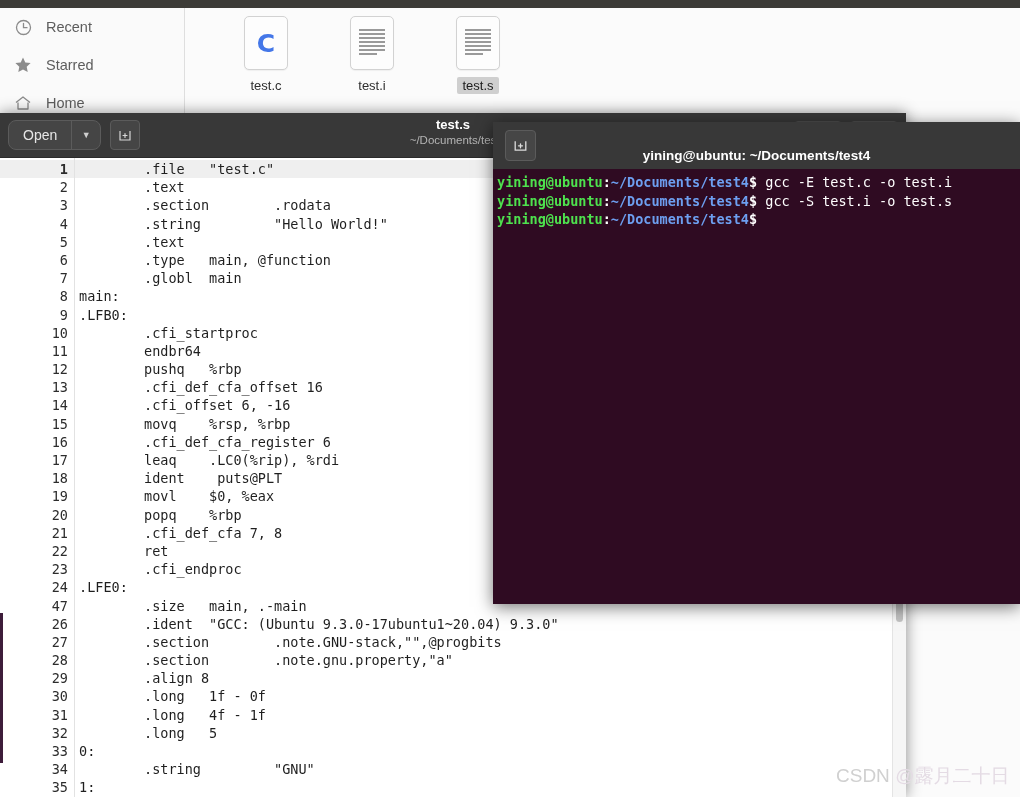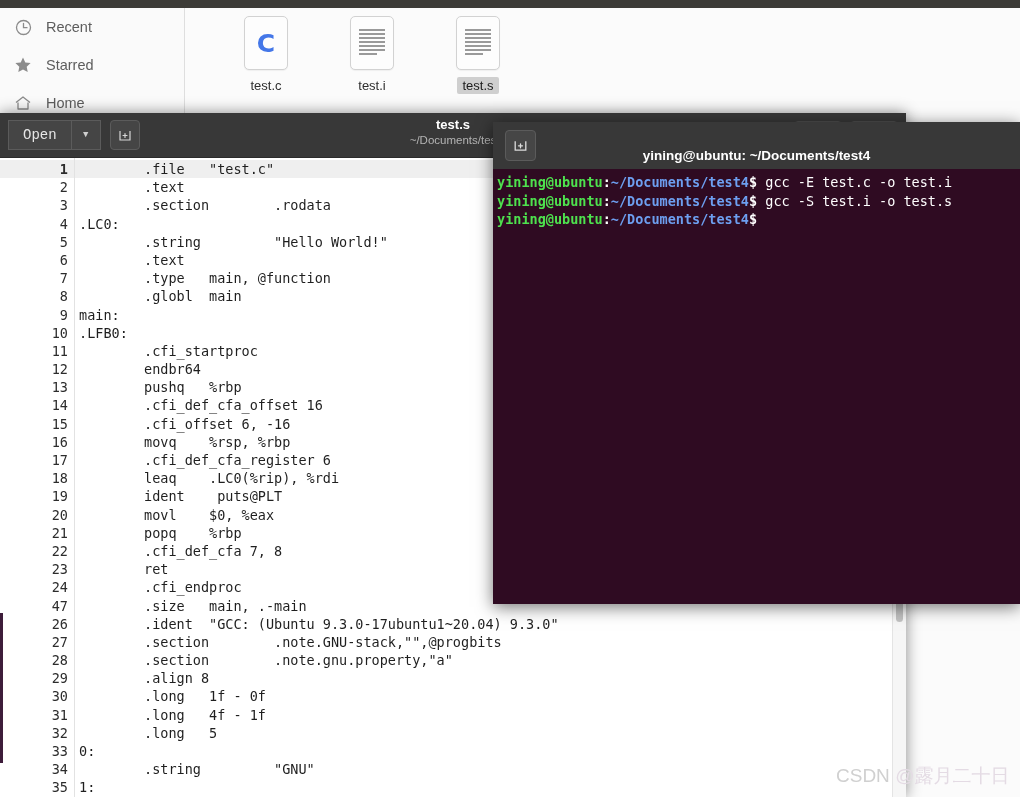--- a/index.html
+++ b/index.html
@@ -129,24 +129,23 @@
     background: #383838;
     border-bottom: 1px solid #2b2b2b;
     display: flex;
     align-items: center;
     padding: 0 8px;
   }
   .ge-open-group {
     display: flex;
     height: 28px;
     border: 1px solid #5b5b5b;
-    border-radius: 0;
+    border-radius: 8px;
     overflow: hidden;
     background: #454545;
-    font-family: Liberation Mono, monospace;
   }
   .ge-open-btn {
     display: flex;
     align-items: center;
     padding: 0 14px;
     color: #e6e6e6;
     font-size: 14px;
     border-right: 1px solid #5b5b5b;
   }
   .ge-open-arrow {
@@ -469,41 +468,41 @@
           <div class="ln">32</div>
           <div class="ln">33</div>
           <div class="ln">34</div>
           <div class="ln">35</div>
           <div class="ln">36</div>
         </div>
       <div class="ge-code" id="codearea">
           <div class="cl cur">        .file   "test.c"</div>
           <div class="cl">        .text</div>
           <div class="cl">        .section        .rodata</div>
-          <div class="cl">.LC0:</div>
           <div class="cl">        .string         "Hello World!"</div>
           <div class="cl">        .text</div>
           <div class="cl">        .type   main, @function</div>
           <div class="cl">        .globl  main</div>
           <div class="cl">main:</div>
           <div class="cl">.LFB0:</div>
           <div class="cl">        .cfi_startproc</div>
           <div class="cl">        endbr64</div>
           <div class="cl">        pushq   %rbp</div>
           <div class="cl">        .cfi_def_cfa_offset 16</div>
           <div class="cl">        .cfi_offset 6, -16</div>
           <div class="cl">        movq    %rsp, %rbp</div>
           <div class="cl">        .cfi_def_cfa_register 6</div>
           <div class="cl">        leaq    .LC0(%rip), %rdi</div>
           <div class="cl">        ident    puts@PLT</div>
           <div class="cl">        movl    $0, %eax</div>
           <div class="cl">        popq    %rbp</div>
           <div class="cl">        .cfi_def_cfa 7, 8</div>
           <div class="cl">        ret</div>
           <div class="cl">        .cfi_endproc</div>
+          <div class="cl">.LFE0:</div>
           <div class="cl">        .size   main, .-main</div>
           <div class="cl">        .ident  "GCC: (Ubuntu 9.3.0-17ubuntu1~20.04) 9.3.0"</div>
           <div class="cl">        .section        .note.GNU-stack,"",@progbits</div>
           <div class="cl">        .section        .note.gnu.property,"a"</div>
           <div class="cl">        .align 8</div>
           <div class="cl">        .long   1f - 0f</div>
           <div class="cl">        .long   4f - 1f</div>
           <div class="cl">        .long   5</div>
           <div class="cl">0:</div>
           <div class="cl">        .string         "GNU"</div>

